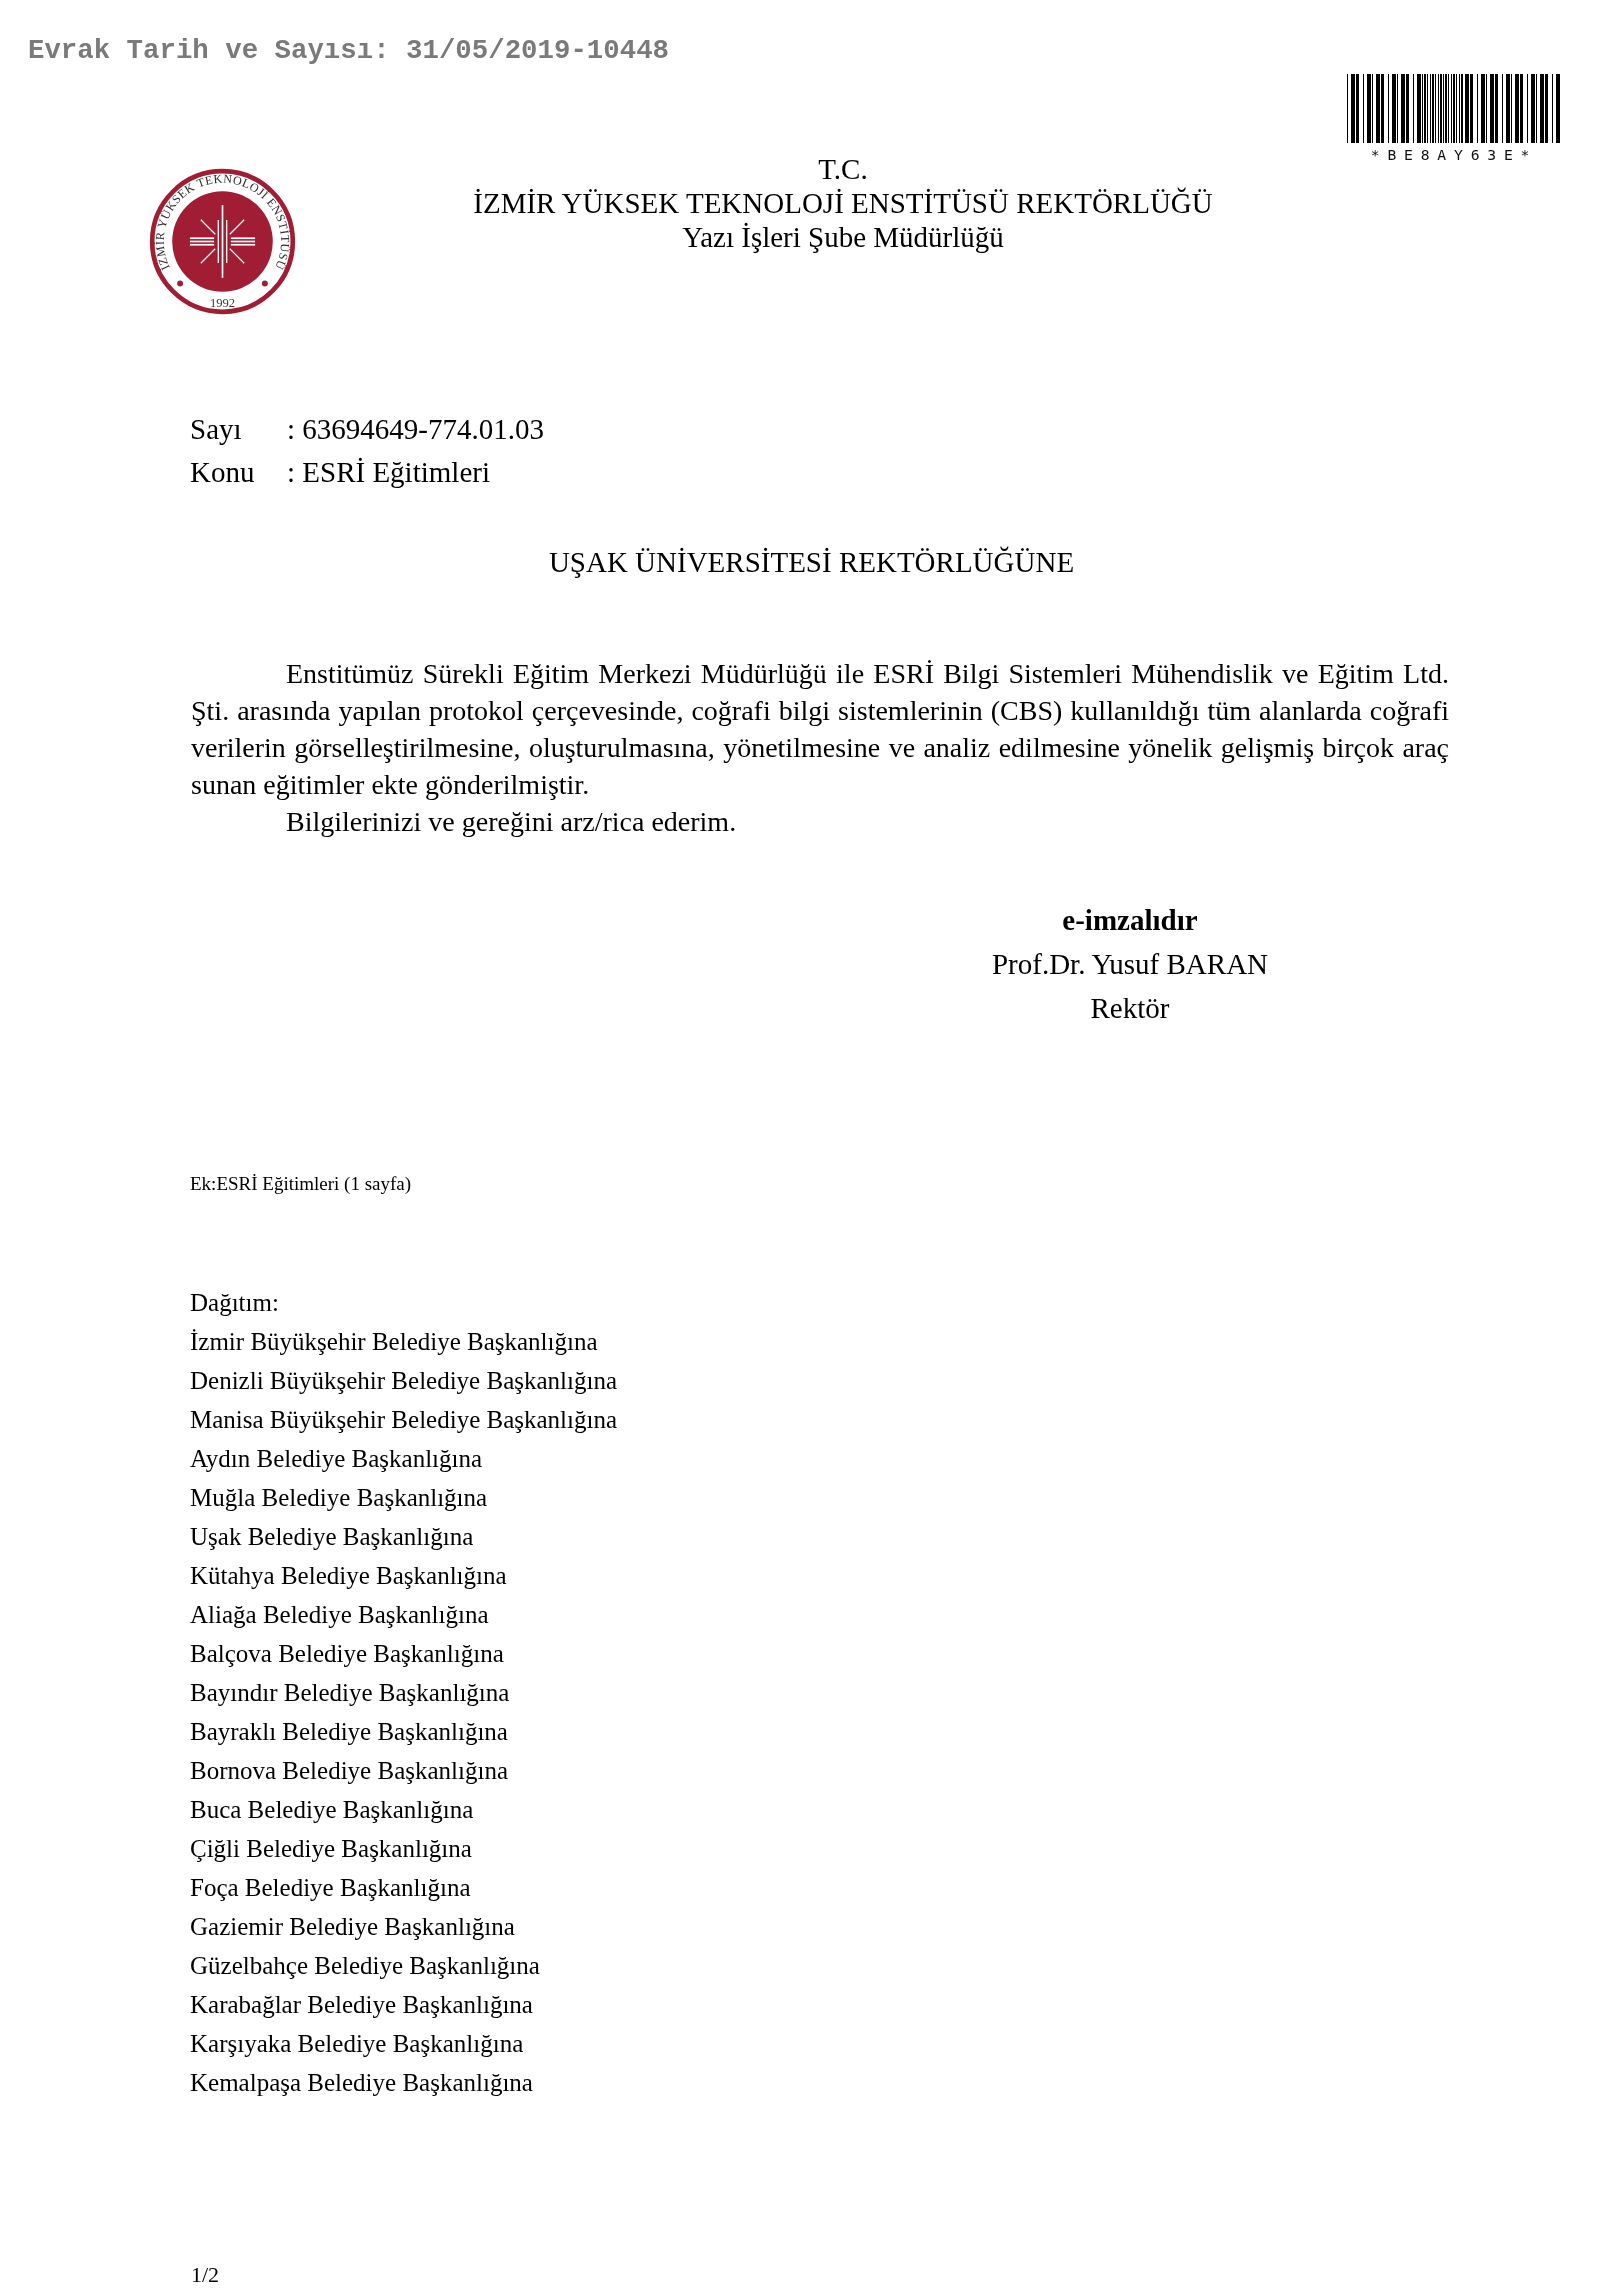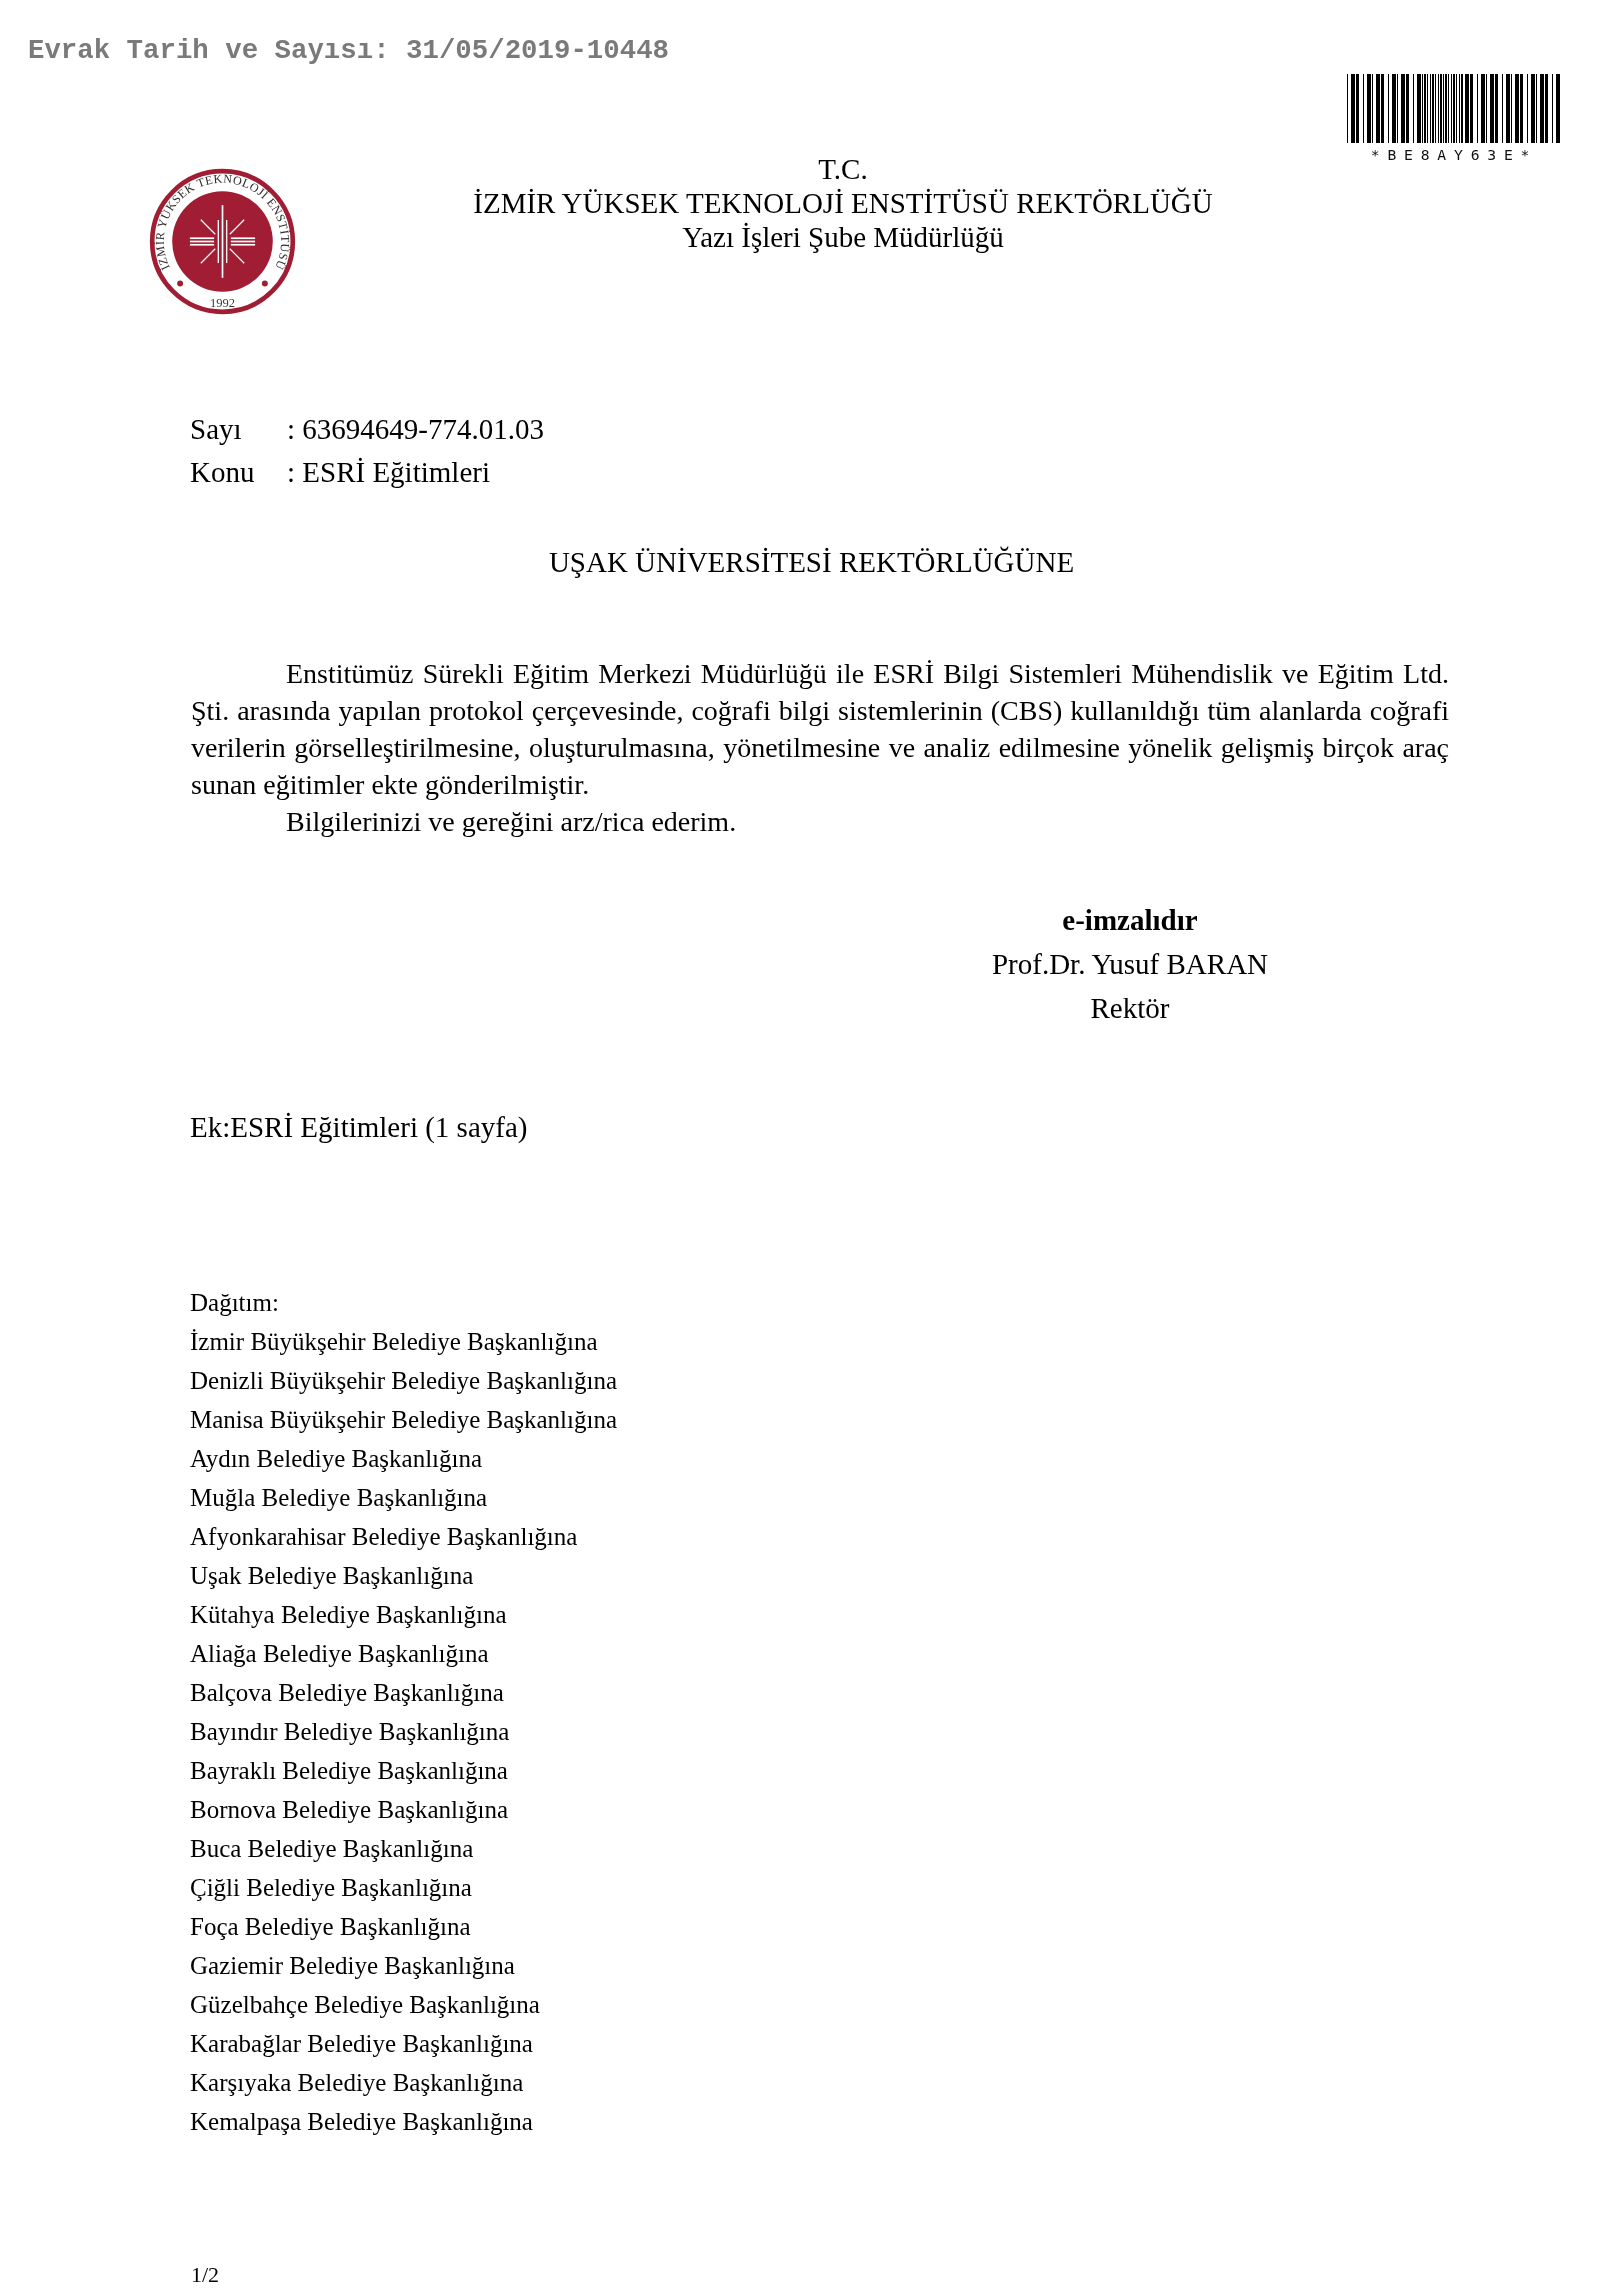--- a/index.html
+++ b/index.html
@@ -61,21 +61,21 @@
   .bodytext p.justified { text-align:justify; }
 
   
   .signature {
     position:absolute; left:885px; top:898px; width:490px;
     text-align:center; font-size:29px; line-height:44px;
   }
   .signature .esign { font-weight:bold; }
 
   
-  .attachment { position:absolute; left:190px; top:1109px; font-size:29px; line-height:37px; }
+  .attachment { position:absolute; left:190px; top:1165px; font-size:19px; line-height:37px; }
 
   
   .distribution { position:absolute; left:190px; top:1283px; font-size:25px; }
   .distribution .dist-label { line-height:39px; }
   .dist-list div { line-height:39px; white-space:nowrap; }
 
   
   .footer {
     position:absolute; left:191px; top:2262px; width:1258px;
     font-size:22px;
@@ -261,21 +261,20 @@
   <div class="attachment">Ek:ESRİ Eğitimleri (1 sayfa)</div>
 
   <div class="distribution">
     <div class="dist-label">Dağıtım:</div>
     <div class="dist-list">
         <div>İzmir Büyükşehir Belediye Başkanlığına</div>
         <div>Denizli Büyükşehir Belediye Başkanlığına</div>
         <div>Manisa Büyükşehir Belediye Başkanlığına</div>
         <div>Aydın Belediye Başkanlığına</div>
         <div>Muğla Belediye Başkanlığına</div>
-        <div>Afyonkarahisar Belediye Başkanlığına</div>
         <div>Uşak Belediye Başkanlığına</div>
         <div>Kütahya Belediye Başkanlığına</div>
         <div>Aliağa Belediye Başkanlığına</div>
         <div>Balçova Belediye Başkanlığına</div>
         <div>Bayındır Belediye Başkanlığına</div>
         <div>Bayraklı Belediye Başkanlığına</div>
         <div>Bornova Belediye Başkanlığına</div>
         <div>Buca Belediye Başkanlığına</div>
         <div>Çiğli Belediye Başkanlığına</div>
         <div>Foça Belediye Başkanlığına</div>

